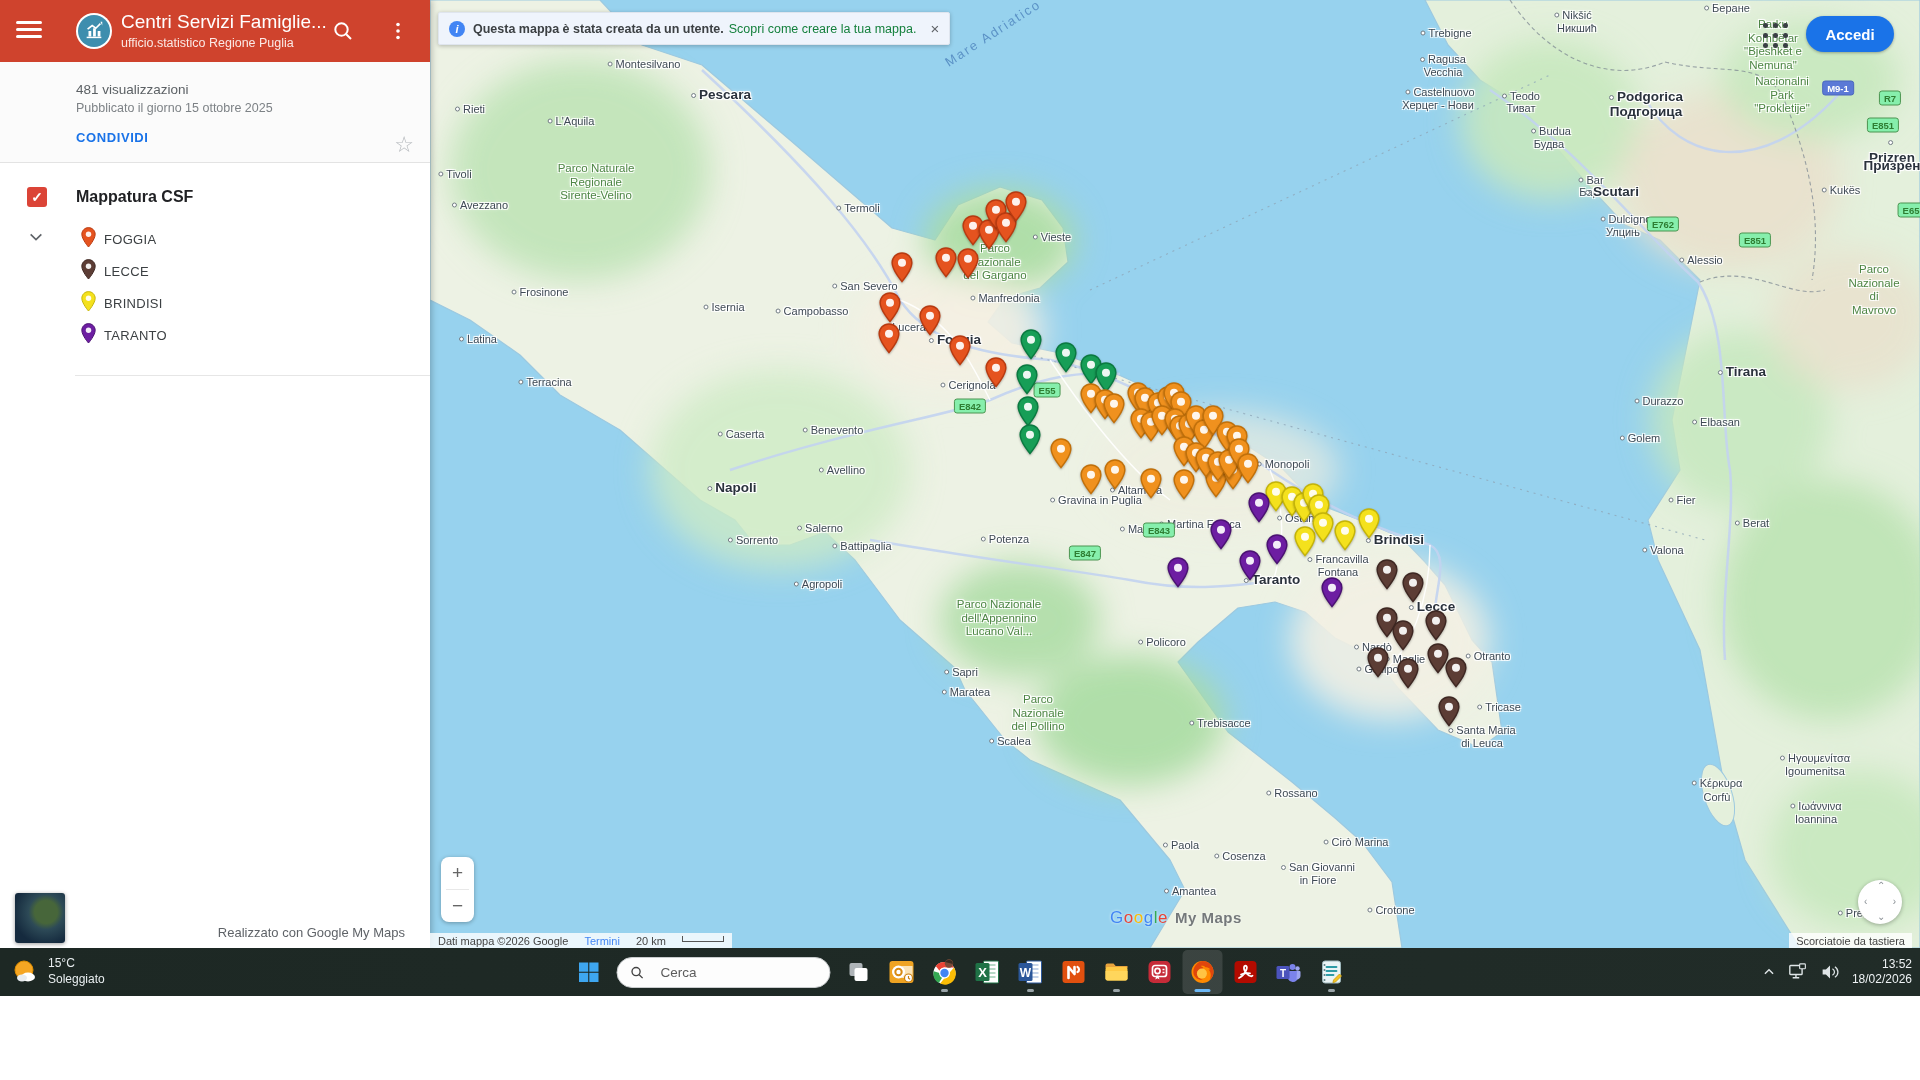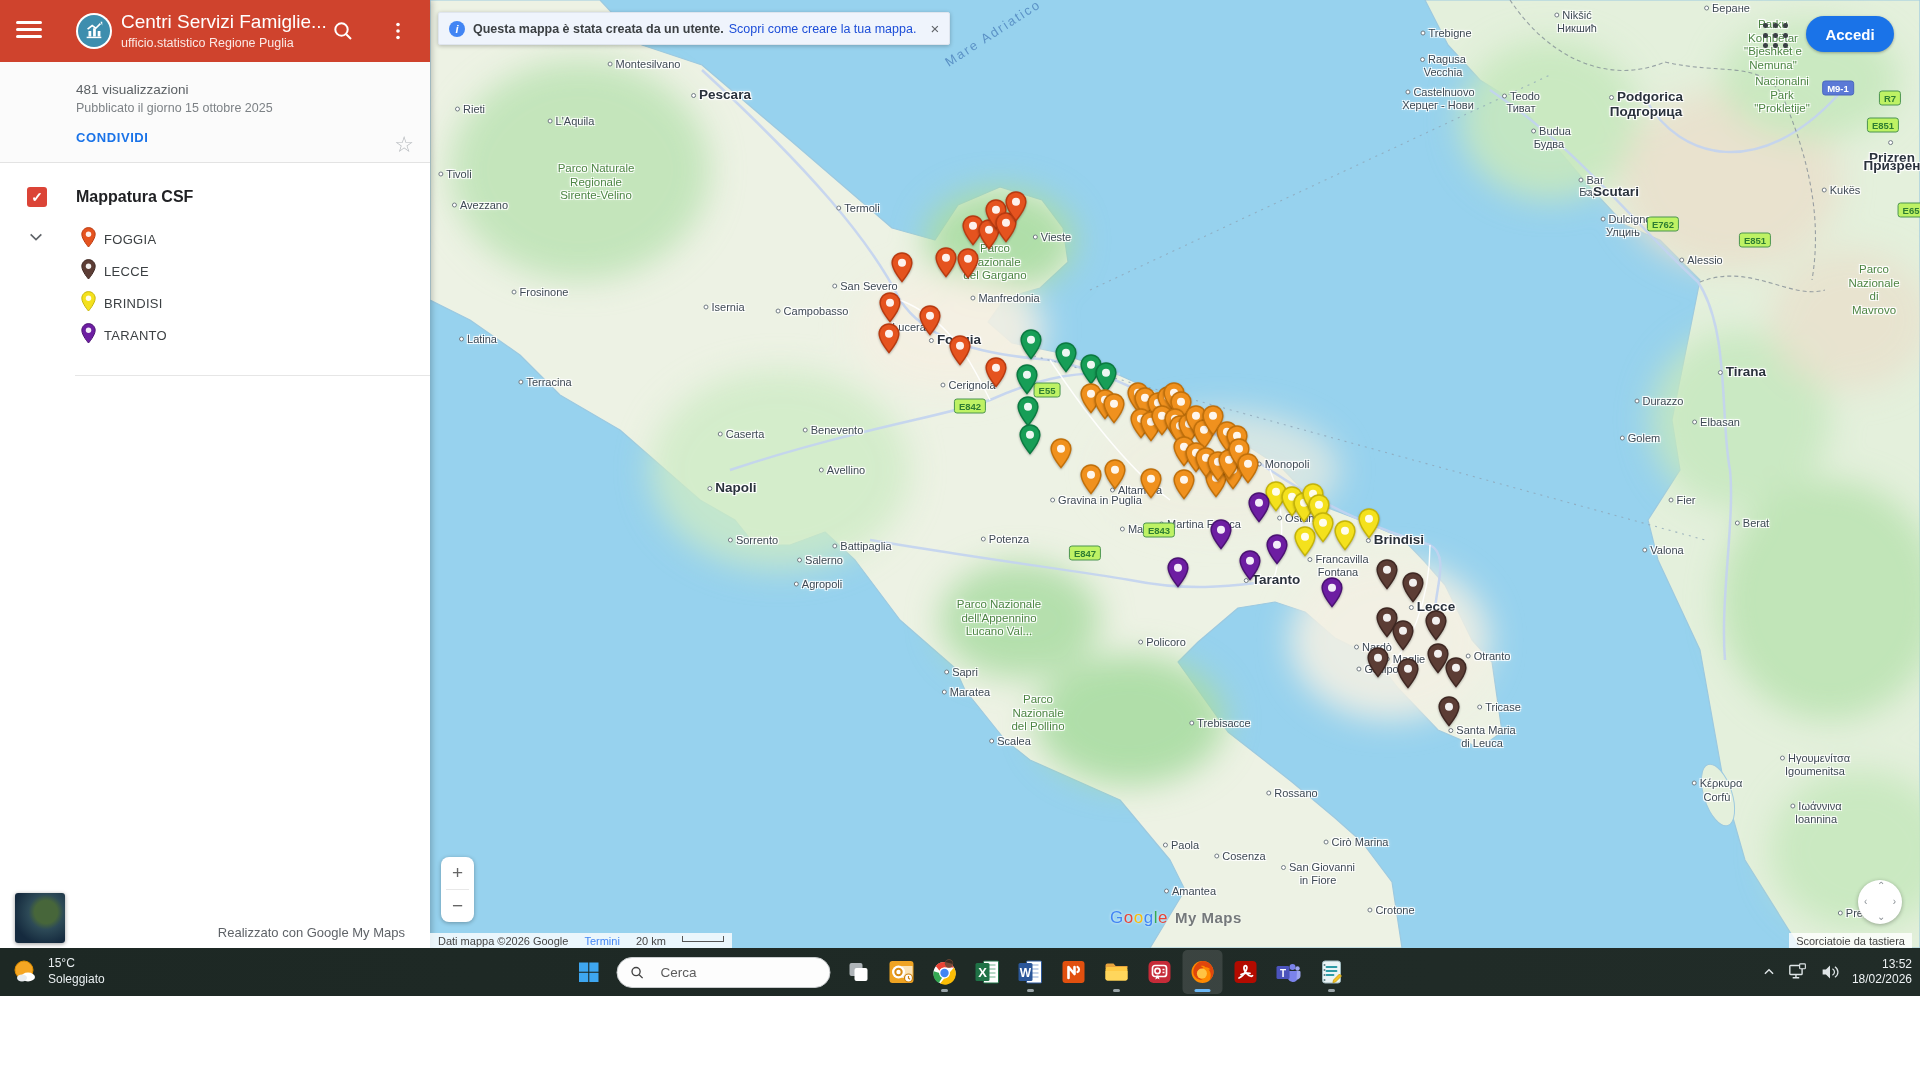--- a/index.html
+++ b/index.html
@@ -40,30 +40,30 @@
   .mapwrap { position:absolute; left:430px; top:0; width:1490px; height:948px; overflow:hidden; background:#97D2EE; }
   .basemap { position:absolute; left:0; top:0; }
   .map-label { position:absolute; transform:translate(-50%,-50%); white-space:pre-line; text-align:center; line-height:1.18; pointer-events:none;
     text-shadow:-1px -1px 0 rgba(255,255,255,.95), 1px -1px 0 rgba(255,255,255,.95), -1px 1px 0 rgba(255,255,255,.95), 1px 1px 0 rgba(255,255,255,.95), 0 0 4px #fff; }
   .k-c, .k-n { font-size:11px; color:#3e4954; }
   .k-b, .k-nb { font-size:13.5px; font-weight:bold; color:#2a323c; }
   .k-p { font-size:11.5px; color:#4d8544; }
   .k-w { font-size:13px; color:#5b92c6; letter-spacing:2px; transform:translate(-50%,-50%) rotate(-33deg); text-shadow:none; }
   .k-c .dot, .k-b .dot { display:inline-block; width:5px; height:5px; border:1.5px solid #707a82; background:#fff; border-radius:50%; margin-right:3px; vertical-align:1px; }
   .road-badge { position:absolute; transform:translate(-50%,-50%); font-size:9.5px; font-weight:bold; padding:1px 4px; border-radius:3px;
-    background:#bef264; color:#2e7d32; border:1px solid #4b9450; }
+    background:#86efac; color:#2e7d32; border:1px solid #4b9450; }
   .road-badge.m { background:#5B79D6; color:#fff; border-color:#4a66bd; }
   .marker { position:absolute; transform:translate(-11px,-13px); cursor:pointer; filter:drop-shadow(0 1px 1px rgba(0,0,0,.3)); }
 
   .banner { position:absolute; left:8px; top:12px; height:33px; display:flex; align-items:center; background:#EFF4FC; border:1px solid #dfe5ee;
     box-shadow:0 1px 4px rgba(0,0,0,.25); border-radius:2px; padding:0 10px; z-index:40; }
   .info-ic { width:16px; height:16px; border-radius:50%; background:#4285F4; color:#fff; font-size:11px; font-weight:bold; font-style:italic;
     display:flex; align-items:center; justify-content:center; margin-right:8px; }
   .banner-text { font-size:12.5px; color:#3c4043; font-weight:bold; }
-  .banner-link { font-size:12.5px; color:#1d4ed8; margin-left:5px; cursor:pointer; }
+  .banner-link { font-size:12.5px; color:#15803d; margin-left:5px; cursor:pointer; }
   .banner-close { margin-left:14px; color:#5f6368; font-size:15px; cursor:pointer; }
 
   .accedi { position:absolute; right:26px; top:16px; width:88px; height:36px; border-radius:19px; background:#1A73E8; color:#fff;
     font-size:15px; font-weight:bold; display:flex; align-items:center; justify-content:center; cursor:pointer; z-index:50; box-shadow:0 1px 3px rgba(0,0,0,.3); }
   .appsgrid { position:absolute; right:131px; top:23px; width:26px; height:26px; display:grid; grid-template-columns:repeat(3,1fr); gap:4px; cursor:pointer; z-index:50; }
   .appsgrid i { width:4.5px; height:4.5px; border-radius:50%; background:#3a3f44; }
 
   .zoomctl { position:absolute; left:11px; top:857px; width:33px; background:#fff; border-radius:8px; box-shadow:0 1px 4px rgba(0,0,0,.3); z-index:35; }
   .zoomctl .zc { height:32px; display:flex; align-items:center; justify-content:center; font-size:19px; color:#666; cursor:pointer; }
   .zoomctl .sep { border-top:1px solid #e8e8e8; margin:0 5px; }
@@ -260,21 +260,21 @@
         <div class="map-label k-c" style="left: 50px; top: 205px;"><span class="dot"></span>Avezzano</div>
         <div class="map-label k-c" style="left: 110px; top: 292px;"><span class="dot"></span>Frosinone</div>
         <div class="map-label k-c" style="left: 48px; top: 339px;"><span class="dot"></span>Latina</div>
         <div class="map-label k-c" style="left: 115px; top: 382px;"><span class="dot"></span>Terracina</div>
         <div class="map-label k-c" style="left: 294px; top: 307px;"><span class="dot"></span>Isernia</div>
         <div class="map-label k-c" style="left: 382px; top: 311px;"><span class="dot"></span>Campobasso</div>
         <div class="map-label k-c" style="left: 403px; top: 430px;"><span class="dot"></span>Benevento</div>
         <div class="map-label k-c" style="left: 311px; top: 434px;"><span class="dot"></span>Caserta</div>
         <div class="map-label k-c" style="left: 412px; top: 470px;"><span class="dot"></span>Avellino</div>
         <div class="map-label k-b" style="left: 302px; top: 488px;"><span class="dot"></span>Napoli</div>
-        <div class="map-label k-c" style="left: 390px; top: 560px;"><span class="dot"></span>Salerno</div>
+        <div class="map-label k-c" style="left: 390px; top: 528px;"><span class="dot"></span>Salerno</div>
         <div class="map-label k-c" style="left: 323px; top: 540px;"><span class="dot"></span>Sorrento</div>
         <div class="map-label k-c" style="left: 432px; top: 546px;"><span class="dot"></span>Battipaglia</div>
         <div class="map-label k-c" style="left: 388px; top: 584px;"><span class="dot"></span>Agropoli</div>
         <div class="map-label k-c" style="left: 575px; top: 539px;"><span class="dot"></span>Potenza</div>
         <div class="map-label k-c" style="left: 711px; top: 529px;"><span class="dot"></span>Matera</div>
         <div class="map-label k-c" style="left: 706px; top: 490px;"><span class="dot"></span>Altamura</div>
         <div class="map-label k-c" style="left: 666px; top: 500px;"><span class="dot"></span>Gravina in Puglia</div>
         <div class="map-label k-c" style="left: 770px; top: 524px;"><span class="dot"></span>Martina Franca</div>
         <div class="map-label k-b" style="left: 842px; top: 580px;"><span class="dot"></span>Taranto</div>
         <div class="map-label k-c" style="left: 908px; top: 566px;"><span class="dot"></span>Francavilla

